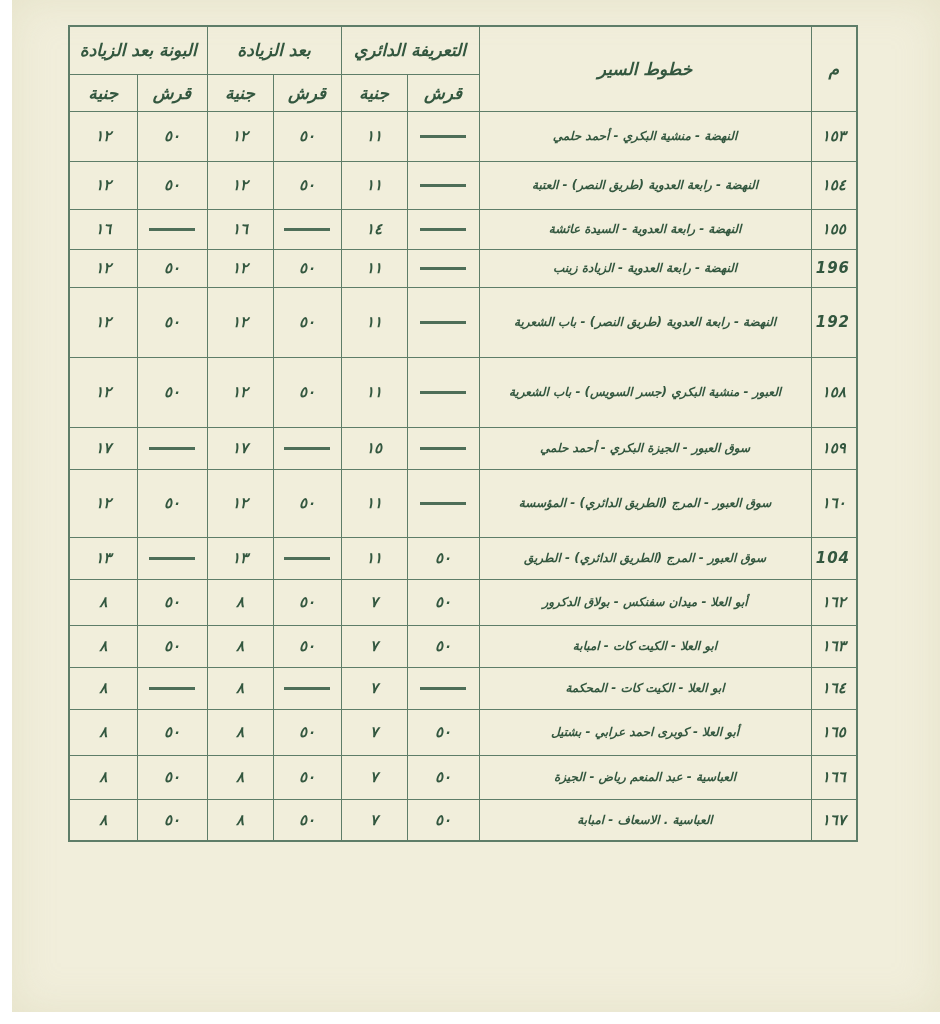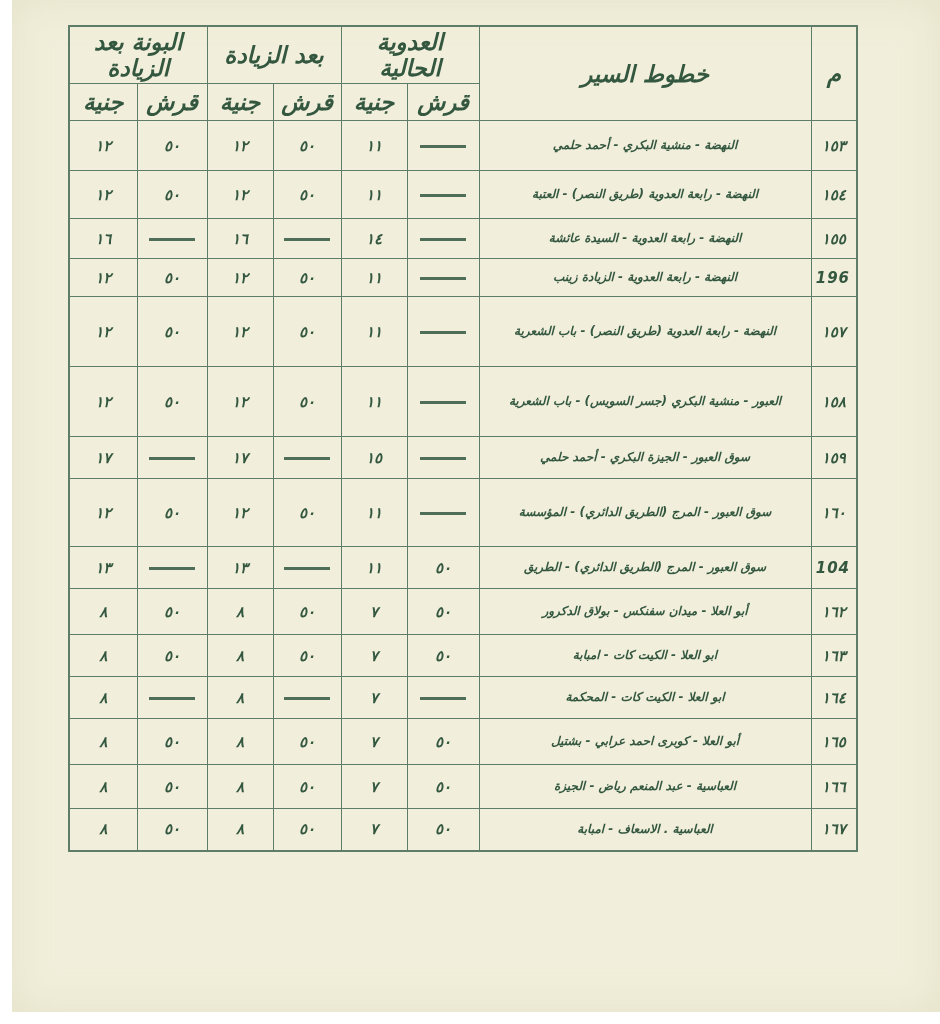--- a/index.html
+++ b/index.html
@@ -35,21 +35,21 @@
   }
   .fare-table th, .fare-table td {
     border: 1px solid #5e7d68;
     text-align: center;
     vertical-align: middle;
     padding: 2px 6px;
     overflow: hidden;
   }
   .fare-table thead tr.group-row    { height: 48px; }
   .fare-table thead tr.sub-row      { height: 37px; }
-  .fare-table th { font-size: 23px; font-weight: bold; }
+  .fare-table th { font-size: 17px; font-weight: bold; }
   .fare-table td.serial { font-size: 15px; letter-spacing: 1px; }
   .fare-table td.route  { font-size: 12px; line-height: 1.7; }
   .fare-table td.num    { font-size: 15px; letter-spacing: 1px; }
   .dash {
     display: inline-block;
     width: 46px;
     height: 0;
     border-bottom: 3px solid #4e6e58;
     vertical-align: middle;
   }
@@ -78,21 +78,21 @@
       <col style="width:66px">
       <col style="width:68px">
       <col style="width:66px">
       <col style="width:70px">
       <col style="width:68px">
     </colgroup>
     <thead>
       <tr class="group-row">
         <th rowspan="2">م</th>
         <th rowspan="2">خطوط السير</th>
-        <th colspan="2">العدوية الحالية</th>
+        <th colspan="2">التعريفة الدائري</th>
         <th colspan="2">بعد الزيادة</th>
         <th colspan="2">البونة بعد الزيادة</th>
       </tr>
       <tr class="sub-row">
         <th>قرش</th>
         <th>جنية</th>
         <th>قرش</th>
         <th>جنية</th>
         <th>قرش</th>
         <th>جنية</th>
@@ -133,21 +133,21 @@
           <td class="serial">196</td>
           <td class="route">النهضة - رابعة العدوية - الزيادة زينب</td>
           <td class="num"><span class="dash"></span></td>
           <td class="num">١١</td>
           <td class="num">٥٠</td>
           <td class="num">١٢</td>
           <td class="num">٥٠</td>
           <td class="num">١٢</td>
         </tr>
         <tr>
-          <td class="serial">١٥٧</td>
+          <td class="serial">192</td>
           <td class="route">النهضة - رابعة العدوية (طريق النصر) - باب الشعرية</td>
           <td class="num"><span class="dash"></span></td>
           <td class="num">١١</td>
           <td class="num">٥٠</td>
           <td class="num">١٢</td>
           <td class="num">٥٠</td>
           <td class="num">١٢</td>
         </tr>
         <tr>
           <td class="serial">١٥٨</td>

